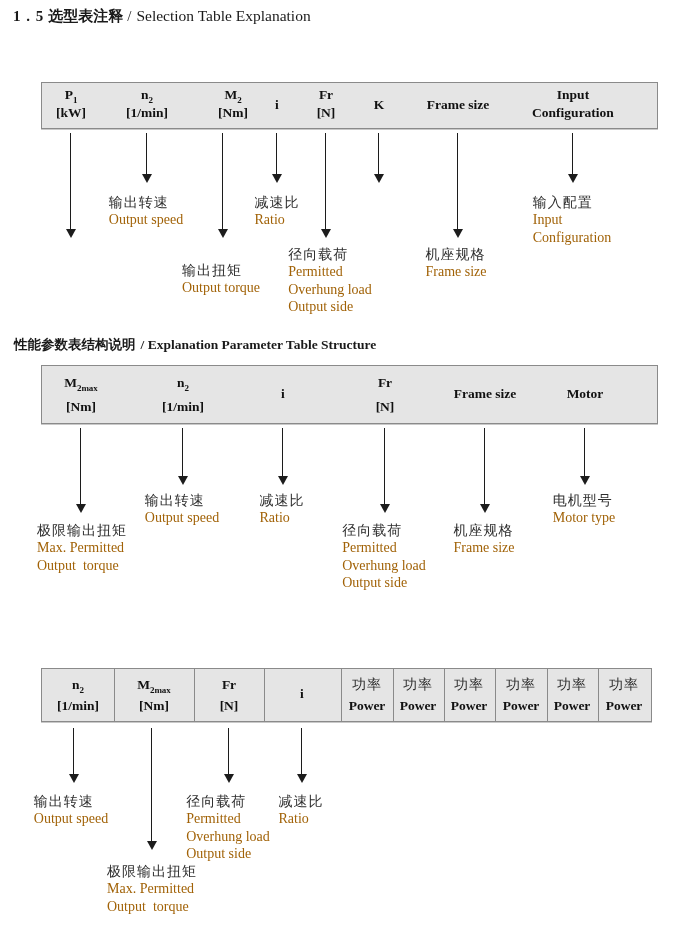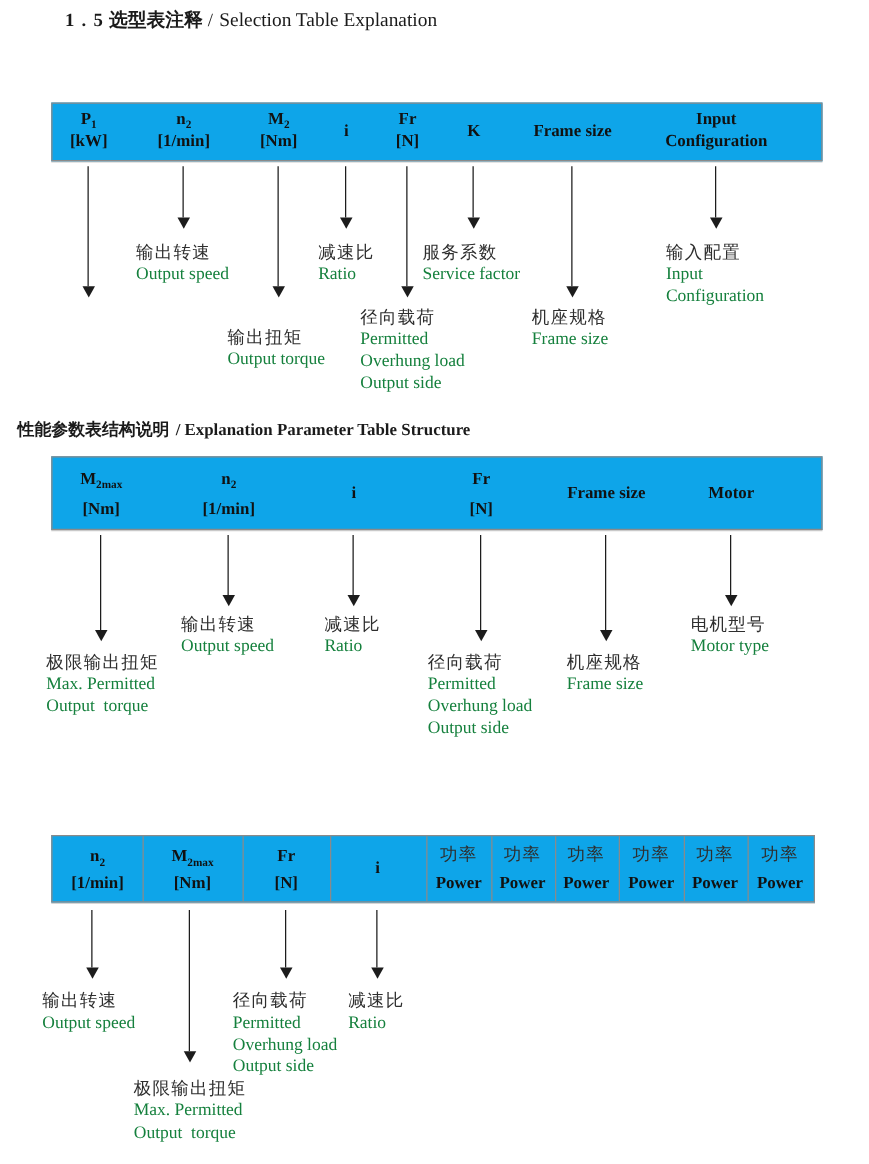--- a/index.html
+++ b/index.html
@@ -1,73 +1,73 @@
 <!DOCTYPE html>
 <html><head>
 <meta charset="utf-8">
 <style>
   html,body { margin:0; padding:0; background:#fff; }
   .page { position:relative; width:695px; height:931px; background:#ffffff; overflow:hidden;
           font-family:"Liberation Serif", serif; color:#1a1a1a; }
 
   
   .title { position:absolute; white-space:nowrap; }
-  .t-num { font:bold 15px "Liberation Serif", serif; letter-spacing:1px;margin-left:39px; }
+  .t-num { font:bold 15px "Liberation Serif", serif; letter-spacing:1px; }
   .t-zh  { font:bold 15px "DejaVu Sans", sans-serif; margin-left:4px; }
   .t-sep { font:15px "Liberation Serif", serif; margin-left:4px; }
   .t-en  { font:15.5px "Liberation Serif", serif; margin-left:5px; }
 
   
   .heading { position:absolute; white-space:nowrap; }
   .hd-zh { font:bold 13.5px "DejaVu Sans", sans-serif; }
   .hd-en { font:bold 13.5px "Liberation Serif", serif; margin-left:5px; }
 
   
-  .tbl { position:absolute; background:#0ea5e9; border:1px solid #8a8a8a;
+  .tbl { position:absolute; background:#e5e5e5; border:1px solid #8a8a8a;
          box-shadow:0 1px 0 #c9c9c9; }
   .hcell { position:absolute; transform:translateX(-50%); text-align:center;
            font:bold 13.5px "Liberation Serif", serif; color:#111; }
   .hline { line-height:18px; white-space:pre; }
   .lh24 .hline { line-height:24px; }
   .lh21 .hline { line-height:21px; }
   sub { font-size:9px; line-height:0; }
   .vline { position:absolute; top:0; bottom:0; width:1px; background:#8a8a8a; }
 
   
   .arrow { position:absolute; width:0; border-left:1.5px solid #1c1c1c; }
   .arrow::after { content:""; position:absolute; left:-5.5px; bottom:-9px;
                   width:0; height:0; border:5px solid transparent;
                   border-top:9px solid #1c1c1c; border-bottom:none; }
 
   
   .lbl { position:absolute; transform:translateX(-50%); text-align:left; }
   .lbl div { white-space:pre; }
   .lzh { font:14px "DejaVu Sans", sans-serif; letter-spacing:1px; color:#2e2e2e; line-height:17px; }
-  .len { font:14px "Liberation Serif", serif; color:#15803d; line-height:17.5px; }
+  .len { font:14px "Liberation Serif", serif; color:#a16207; line-height:17.5px; }
 </style>
 </head>
 <body>
 
 <div class="page">
 
   <div class="title" style="left:13px;top:7px">
     <span class="t-num">1 . 5</span><span class="t-zh">选型表注释</span><span class="t-sep">/</span><span class="t-en">Selection Table Explanation</span>
   </div>
 
 
   <div class="tbl" style="left:41px;top:82px;width:615px;height:45px">
     <div class="hcell" style="left:29px;top:3px">
       <div class="hline"><span>P</span><sub>1</sub></div>
       <div class="hline">[kW]</div>
     </div>
     <div class="hcell" style="left:105px;top:3px">
       <div class="hline"><span>n</span><sub>2</sub></div>
       <div class="hline">[1/min]</div>
     </div>
-    <div class="hcell" style="left:181px;top:3px">
+    <div class="hcell" style="left:191px;top:3px">
       <div class="hline"><span>M</span><sub>2</sub></div>
       <div class="hline">[Nm]</div>
     </div>
     <div class="hcell" style="left:235px;top:14px">i</div>
     <div class="hcell" style="left:284px;top:3px">
       <div class="hline">Fr</div>
       <div class="hline">[N]</div>
     </div>
     <div class="hcell" style="left:337px;top:14px">K</div>
     <div class="hcell" style="left:416px;top:14px">Frame size</div>
@@ -86,24 +86,20 @@
   <div class="arrow" style="left:457px;top:133px;height:96px"></div>
   <div class="arrow" style="left:572px;top:133px;height:41px"></div>
 
   <div class="lbl" style="left:146px;top:194px">
     <div class="lzh">输出转速</div>
     <div class="len">Output speed</div>
   </div>
   <div class="lbl" style="left:277px;top:194px">
     <div class="lzh">减速比</div>
     <div class="len">Ratio</div>
-  </div>
-  <div class="lbl" style="left:377px;top:194px">
-    <div class="lzh">服务系数</div>
-    <div class="len">Service factor</div>
   </div>
   <div class="lbl" style="left:572px;top:194px">
     <div class="lzh">输入配置</div>
     <div class="len">Input</div>
     <div class="len">Configuration</div>
   </div>
   <div class="lbl" style="left:221px;top:262px">
     <div class="lzh">输出扭矩</div>
     <div class="len">Output torque</div>
   </div>

